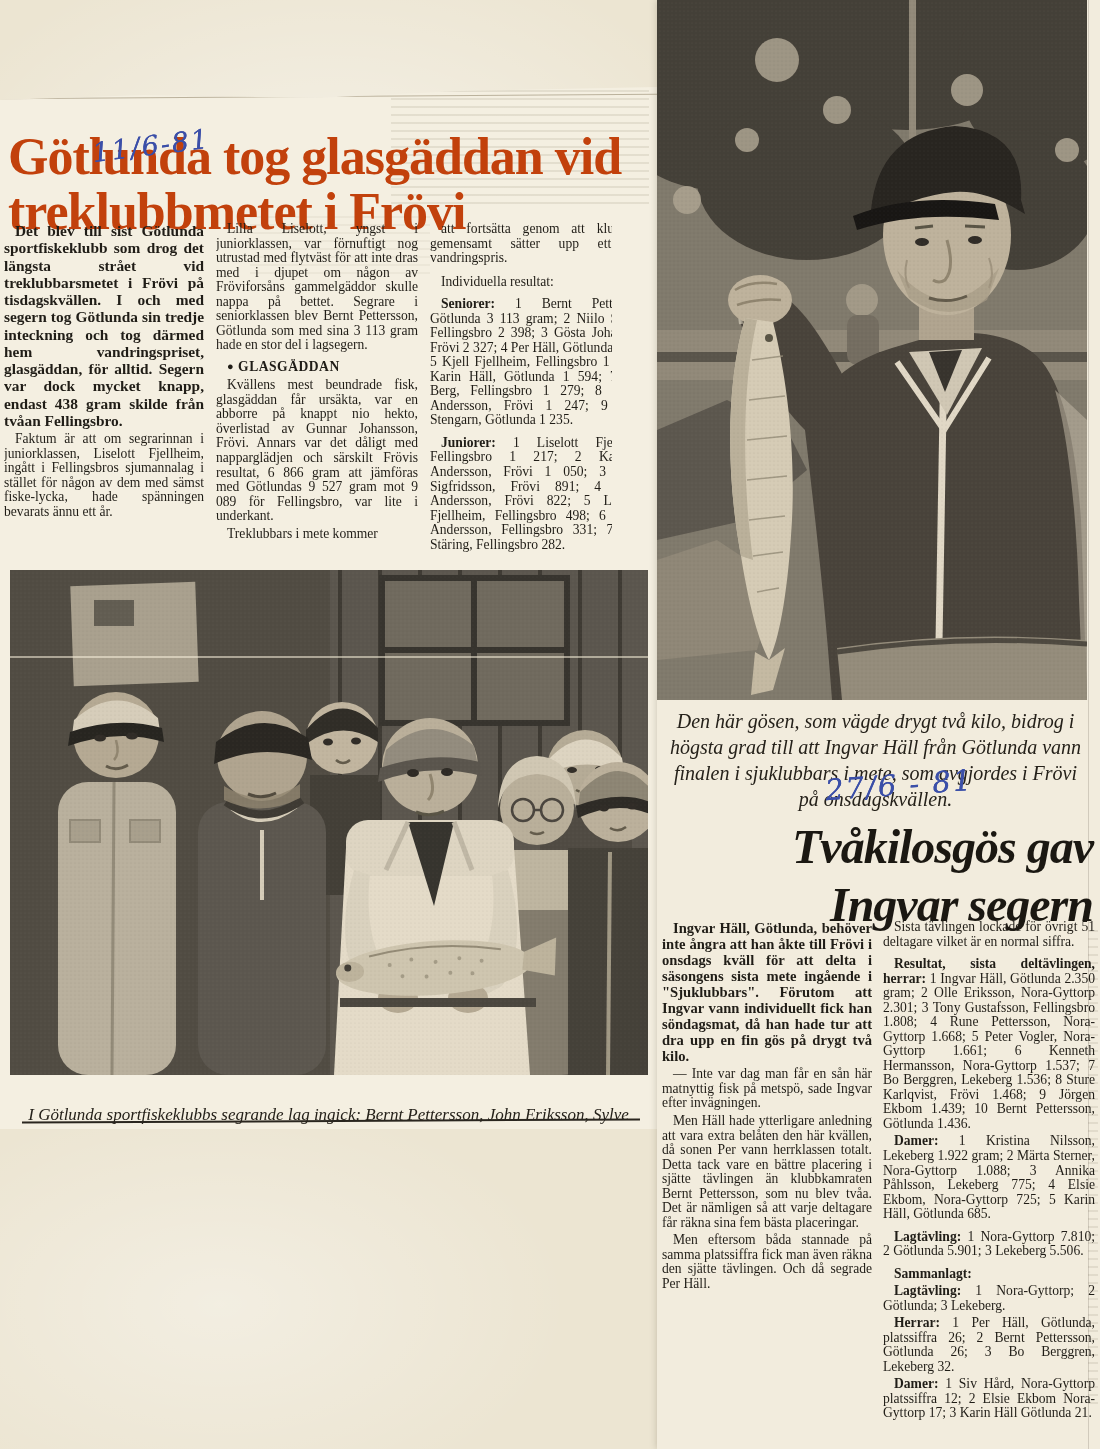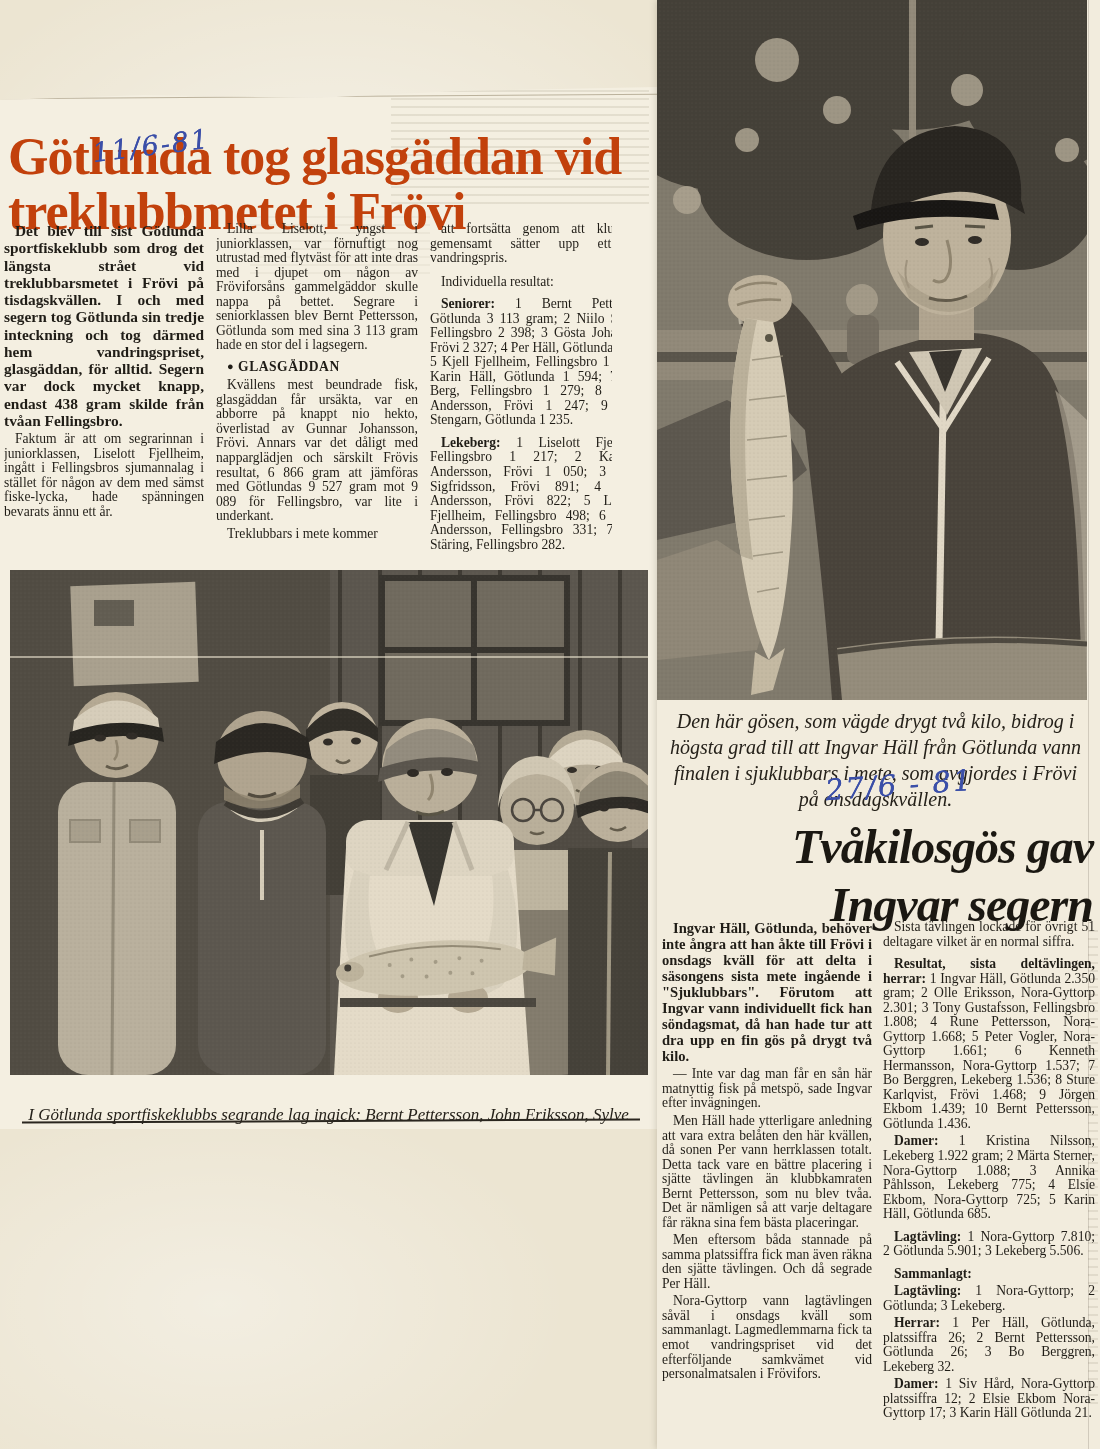--- a/index.html
+++ b/index.html
@@ -102,21 +102,21 @@
     <div class="col" id="c1b">
       <p>Lilla Liselott, yngst i juniorklassen, var förnuftigt nog utrustad med flytväst för att inte dras med i djupet om någon av Fröviforsåns gammelgäddor skulle nappa på bettet. Segrare i seniorklassen blev Bernt Pettersson, Götlunda som med sina 3 113 gram hade en stor del i lagsegern.</p>
       <p class="subhead"><span class="bullet">●</span> <span>GLASGÄDDAN</span></p>
       <p>Kvällens mest beundrade fisk, glasgäddan får ursäkta, var en abborre på knappt nio hekto, överlistad av Gunnar Johansson, Frövi. Annars var det dåligt med napparglädjen och särskilt Frövis resultat, 6 866 gram att jämföras med Götlundas 9 527 gram mot 9 089 för Fellingsbro, var lite i underkant.</p>
       <p>Treklubbars i mete kommer</p>
     </div>
     <div class="col" id="c1c">
       <p>att fortsätta genom att klubbarna gemensamt sätter upp ett nytt vandringspris.</p>
       <p class="res-head">Individuella resultat:</p>
       <p class="res"><b>Seniorer:</b> <span>1 Bernt Pettersson, Götlunda 3 113 gram; 2 Niilo Snaula, Fellingsbro 2 398; 3 Gösta Johansson, Frövi 2 327; 4 Per Häll, Götlunda 1 937; 5 Kjell Fjellheim, Fellingsbro 1 782; 6 Karin Häll, Götlunda 1 594; 7 Tage Berg, Fellingsbro 1 279; 8 Gustav Andersson, Frövi 1 247; 9 Sylve Stengarn, Götlunda 1 235.</span></p>
-      <p class="res"><b>Lekeberg:</b> <span>1 Liselott Fjellheim, Fellingsbro 1 217; 2 Karl-Erik Andersson, Frövi 1 050; 3 Kenth Sigfridsson, Frövi 891; 4 Stefan Andersson, Frövi 822; 5 Lillemor Fjellheim, Fellingsbro 498; 6 Jörgen Andersson, Fellingsbro 331; 7 Peter Stäring, Fellingsbro 282.</span></p>
+      <p class="res"><b>Juniorer:</b> <span>1 Liselott Fjellheim, Fellingsbro 1 217; 2 Karl-Erik Andersson, Frövi 1 050; 3 Kenth Sigfridsson, Frövi 891; 4 Stefan Andersson, Frövi 822; 5 Lillemor Fjellheim, Fellingsbro 498; 6 Jörgen Andersson, Fellingsbro 331; 7 Peter Stäring, Fellingsbro 282.</span></p>
     </div>
   </div>
 
   <div class="photo" id="photoB">
     <svg viewBox="0 0 638 505" preserveAspectRatio="none">
       <defs>
         <pattern id="gB" width="4" height="4" patternUnits="userSpaceOnUse">
           <circle cx="1" cy="1" r="0.6" fill="#2a261e" opacity="0.5"></circle>
           <circle cx="3" cy="3" r="0.5" fill="#f2ecdc" opacity="0.35"></circle>
         </pattern>
@@ -312,21 +312,20 @@
   <h1 class="headline2">Tvåkilosgös gav Ingvar segern</h1>
   <div class="ghost" style="right:2px;top:930px;width:10px;height:480px;"></div>
 </div>
 
 <div class="cols" id="cols2">
   <div class="col" id="c2a">
     <p class="lead2">Ingvar Häll, Götlunda, behöver inte ångra att han åkte till Frövi i onsdags kväll för att delta i säsongens sista mete ingående i "Sjuklubbars". Förutom att Ingvar vann individuellt fick han söndagsmat, då han hade tur att dra upp en fin gös på drygt två kilo.</p>
     <p>— Inte var dag man får en sån här matnyttig fisk på metspö, sade Ingvar efter invägningen.</p>
     <p>Men Häll hade ytterligare anledning att vara extra belåten den här kvällen, då sonen Per vann herrklassen totalt. Detta tack vare en bättre placering i sjätte tävlingen än klubbkamraten Bernt Pettersson, som nu blev tvåa. Det är nämligen så att varje deltagare får räkna sina fem bästa placeringar.</p>
     <p>Men eftersom båda stannade på samma platssiffra fick man även räkna den sjätte tävlingen. Och då segrade Per Häll.</p>
-    <p>Nora-Gyttorp vann lagtävlingen såväl i onsdags kväll som sammanlagt. Lagmedlemmarna fick ta emot vandringspriset vid det efterföljande samkvämet vid personalmatsalen i Frövifors.</p>
   </div>
   <div class="col" id="c2b">
     <p>Sista tävlingen lockade för övrigt 51 deltagare vilket är en normal siffra.</p>
     <p class="res"><b>Resultat, sista deltävlingen, herrar:</b> <span>1 Ingvar Häll, Götlunda 2.350 gram; 2 Olle Eriksson, Nora-Gyttorp 2.301; 3 Tony Gustafsson, Fellingsbro 1.808; 4 Rune Pettersson, Nora-Gyttorp 1.668; 5 Peter Vogler, Nora-Gyttorp 1.661; 6 Kenneth Hermansson, Nora-Gyttorp 1.537; 7 Bo Berggren, Lekeberg 1.536; 8 Sture Karlqvist, Frövi 1.468; 9 Jörgen Ekbom 1.439; 10 Bernt Pettersson, Götlunda 1.436.</span></p>
     <p><b>Damer:</b> <span>1 Kristina Nilsson, Lekeberg 1.922 gram; 2 Märta Sterner, Nora-Gyttorp 1.088; 3 Annika Påhlsson, Lekeberg 775; 4 Elsie Ekbom, Nora-Gyttorp 725; 5 Karin Häll, Götlunda 685.</span></p>
     <p class="res"><b>Lagtävling:</b> <span>1 Nora-Gyttorp 7.810; 2 Götlunda 5.901; 3 Lekeberg 5.506.</span></p>
     <p class="res"><b>Sammanlagt:</b></p>
     <p><b>Lagtävling:</b> <span>1 Nora-Gyttorp; 2 Götlunda; 3 Lekeberg.</span></p>
     <p><b>Herrar:</b> <span>1 Per Häll, Götlunda, platssiffra 26; 2 Bernt Pettersson, Götlunda 26; 3 Bo Berggren, Lekeberg 32.</span></p>
     <p><b>Damer:</b> <span>1 Siv Hård, Nora-Gyttorp platssiffra 12; 2 Elsie Ekbom Nora-Gyttorp 17; 3 Karin Häll Götlunda 21.</span></p>

